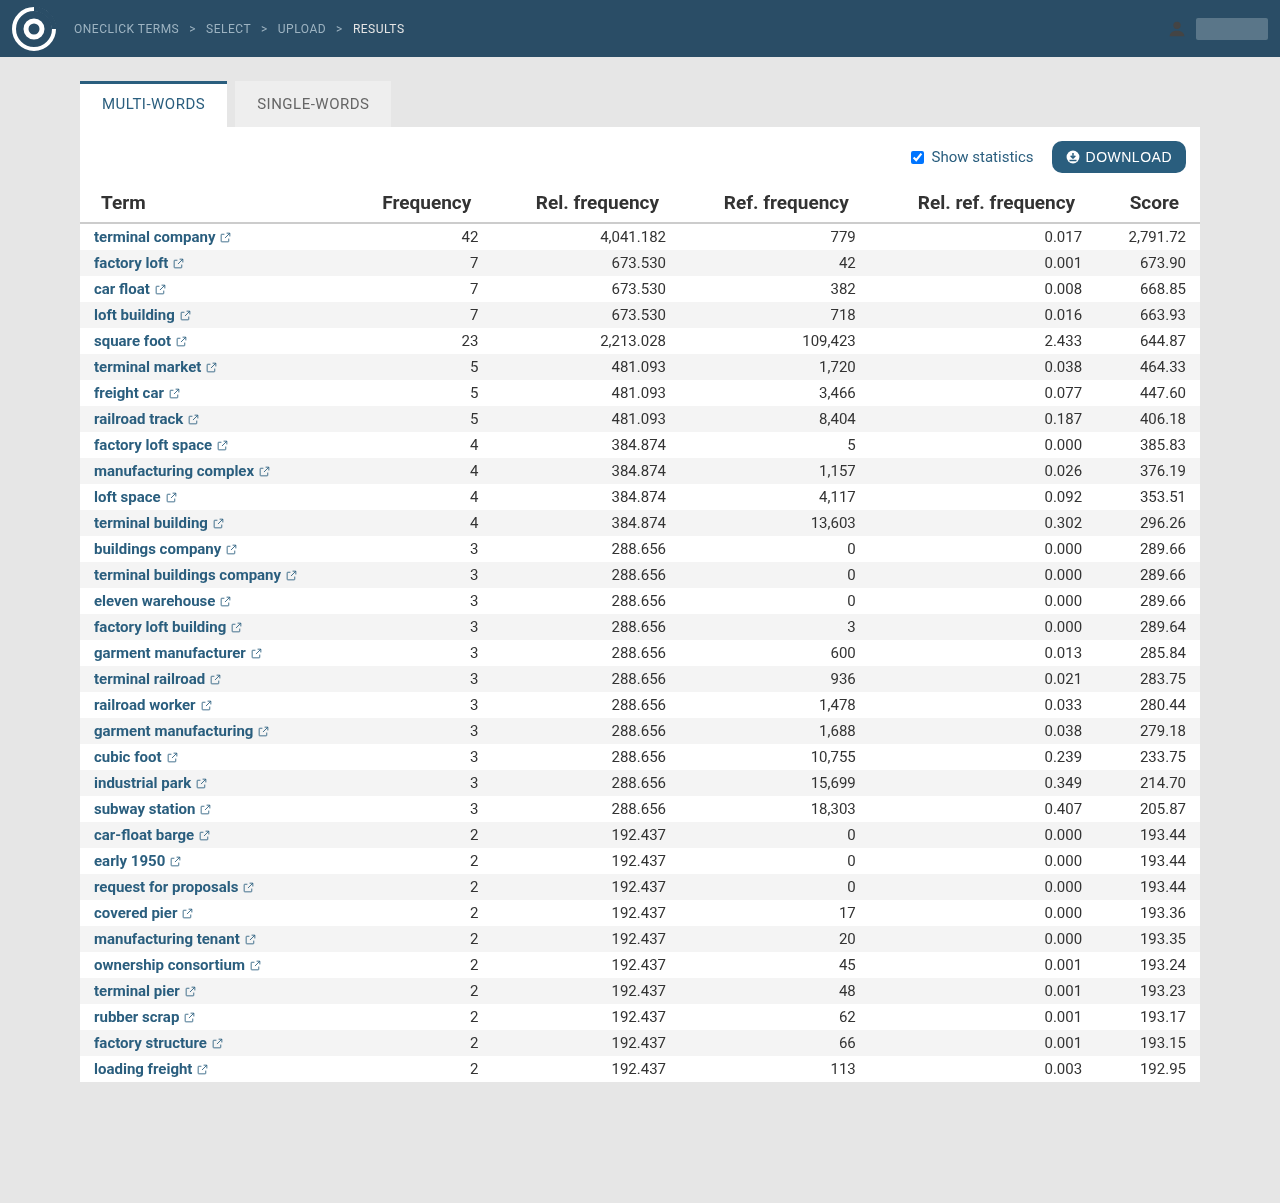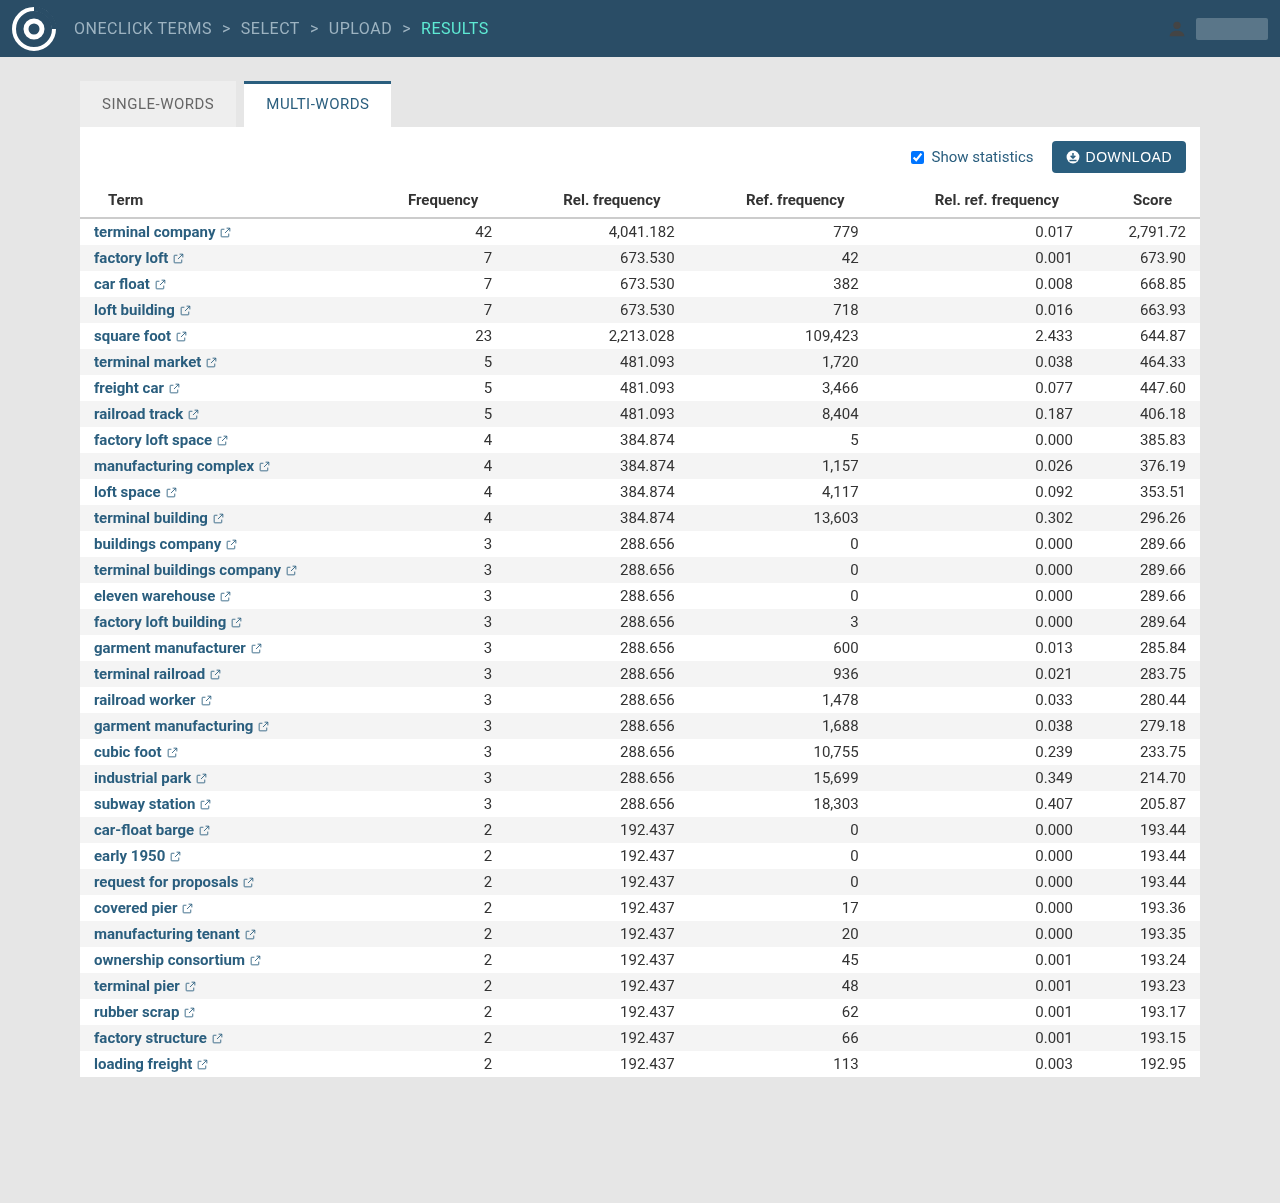--- a/index.html
+++ b/index.html
@@ -1,40 +1,40 @@
 <!DOCTYPE html>
 <html><head>
 <meta charset="utf-8">
 <style>
 * { margin: 0; padding: 0; box-sizing: border-box; }
 body { font-family: -apple-system, BlinkMacSystemFont, "Segoe UI", Roboto, Arial, sans-serif; background: #e6e6e6; width: 1280px; font-size: 14px; color: #333; }
 .header { background: #2a4d66; height: 57px; display: flex; align-items: center; padding: 0 12px; color: #fff; }
 .logo { display: flex; align-items: center; gap: 6px; margin-right: 18px; }
 .logo-mark { width: 44px; height: 44px; }
-.breadcrumb { display: flex; gap: 10px; font-size: 16px; letter-spacing: 0.5px; }
+.breadcrumb { display: flex; gap: 10px; font-size: 12px; letter-spacing: 0.5px; }
 .breadcrumb .step { color: #9db3c1; cursor: pointer; }
-.breadcrumb .step.active { color: #5eead4; }
+.breadcrumb .step.active { color: #e5e5e5; }
 .breadcrumb .sep { color: #9db3c1; }
 .header-right { margin-left: auto; display: flex; align-items: center; gap: 8px; }
 .user-icon { color: #fff; }
 .user-box { width: 72px; height: 22px; background: #5a7689; border-radius: 2px; }
 .page { padding: 24px 80px; }
 .title-row { display: flex; align-items: center; margin-bottom: 18px; }
 .page-title { font-size: 26px; font-weight: 400; letter-spacing: 1px; color: #222; }
 .title-actions { margin-left: auto; display: flex; gap: 14px; }
 .round-icon { width: 22px; height: 22px; color: #444; cursor: pointer; }
 .tabs { display: flex; gap: 8px; }
 .tab { padding: 14px 22px; background: #eee; color: #666; font-size: 15px; letter-spacing: 0.5px; cursor: pointer; }
 .tab.active { background: #fff; color: #2a5e7e; border-top: 3px solid #2a5e7e; padding-top: 11px; }
 .panel { background: #fff; padding: 14px 0 0 0; }
 .panel-top { display: flex; align-items: center; justify-content: flex-end; gap: 18px; padding: 0 14px 10px; }
 .show-stats { display: flex; align-items: center; gap: 8px; color: #2a5e7e; font-size: 15px; }
-.dl-btn { background: #2a5e7e; color: #fff; border: none; padding: 8px 14px; font-size: 14px; letter-spacing: 0.5px; display: flex; align-items: center; gap: 6px; cursor: pointer; border-radius: 4px; }
+.dl-btn { background: #2a5e7e; color: #fff; border: none; padding: 8px 14px; font-size: 14px; letter-spacing: 0.5px; display: flex; align-items: center; gap: 6px; cursor: pointer; border-radius: 10px; }
 table { width: 100%; border-collapse: collapse; }
-th { text-align: right; padding: 8px 28px; font-weight: 700; font-size: 15px; border-bottom: 2px solid #ccc; }
+th { text-align: right; padding: 8px 21px; font-weight: 700; font-size: 19px; border-bottom: 2px solid #ccc; }
 th:first-child { text-align: left; }
 td { padding: 4px 14px; text-align: right; font-size: 15px; }
 td:first-child { text-align: left; color: #2a5e7e; font-weight: 700; }
 tbody tr:nth-child(even) { background: #f4f4f4; }
 .term-link { display: inline-flex; align-items: center; gap: 4px; cursor: pointer; }
 .ext-icon { width: 13px; height: 13px; stroke: #2a5e7e; fill: none; stroke-width: 1.6; flex-shrink: 0; }
 </style>
 </head>
 <body>
 
@@ -60,22 +60,22 @@
         <circle cx="12" cy="8" r="4"></circle>
         <path d="M4 20c0-4 4-6 8-6s8 2 8 6z"></path>
       </svg>
     <div class="user-box"></div>
   </div>
 </div>
 
 <div class="page">
 
   <div class="tabs" id="tabs">
+      <div class="tab active">MULTI-WORDS</div>
       <div class="tab">SINGLE-WORDS</div>
-      <div class="tab active">MULTI-WORDS</div>
     </div>
 
   <div class="panel">
     <div class="panel-top">
       <label class="show-stats">
         <input type="checkbox" id="stats-cb" checked="" style="">
         <span>Show statistics</span>
       </label>
       <button class="dl-btn">
         <svg width="14" height="14" viewBox="0 0 24 24" fill="currentColor">

